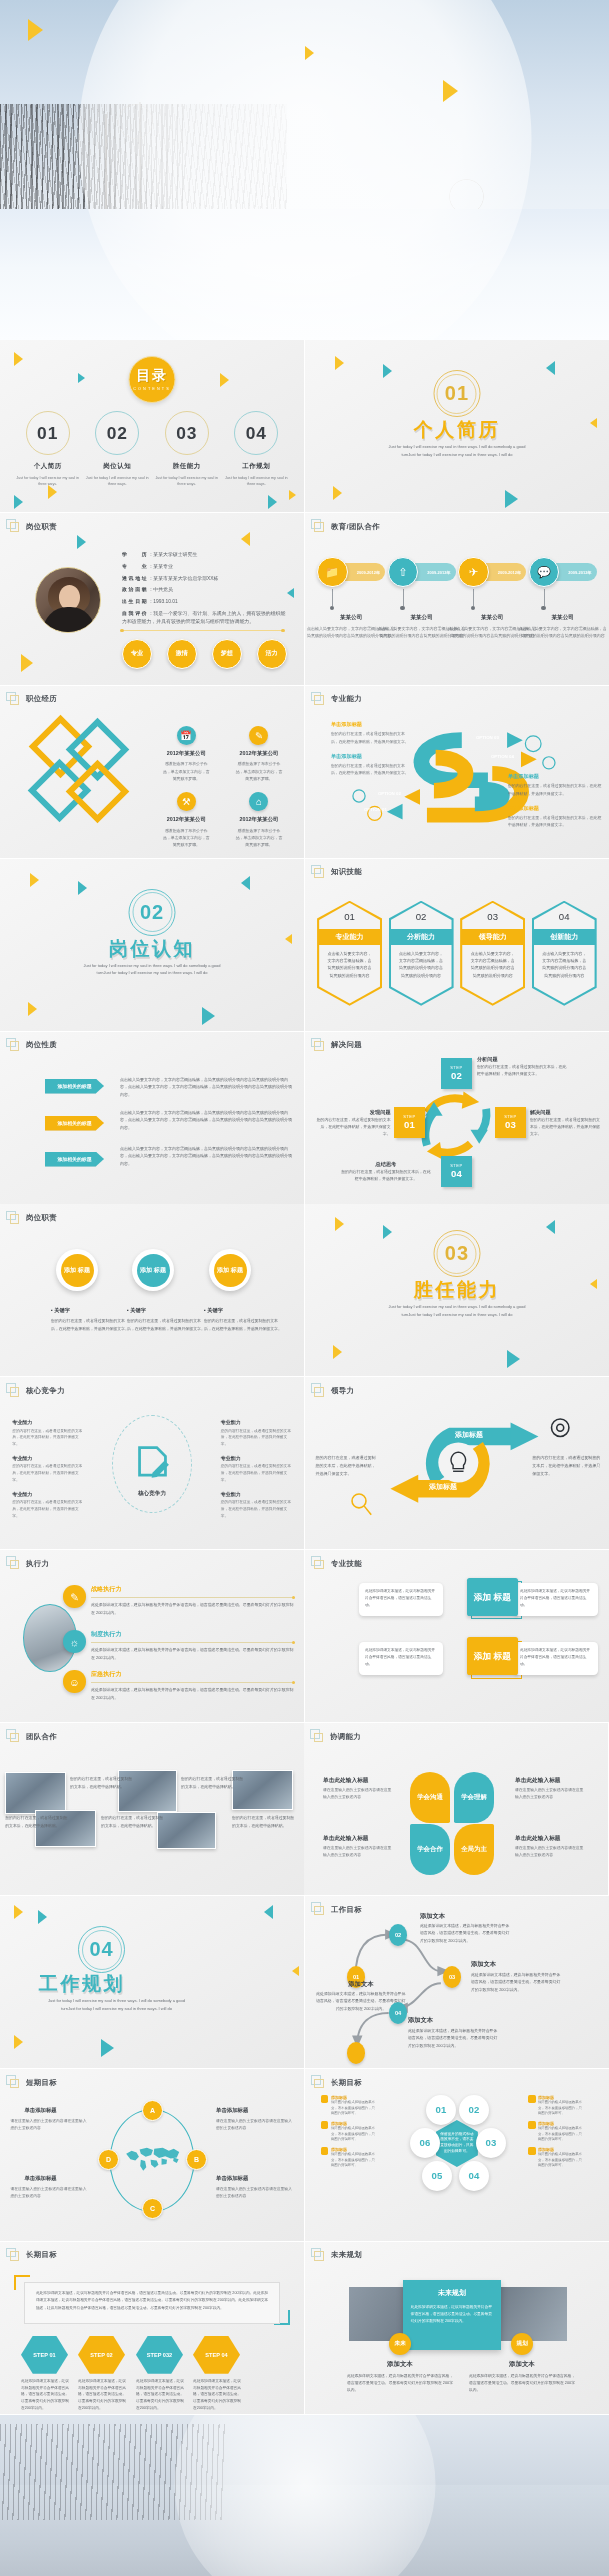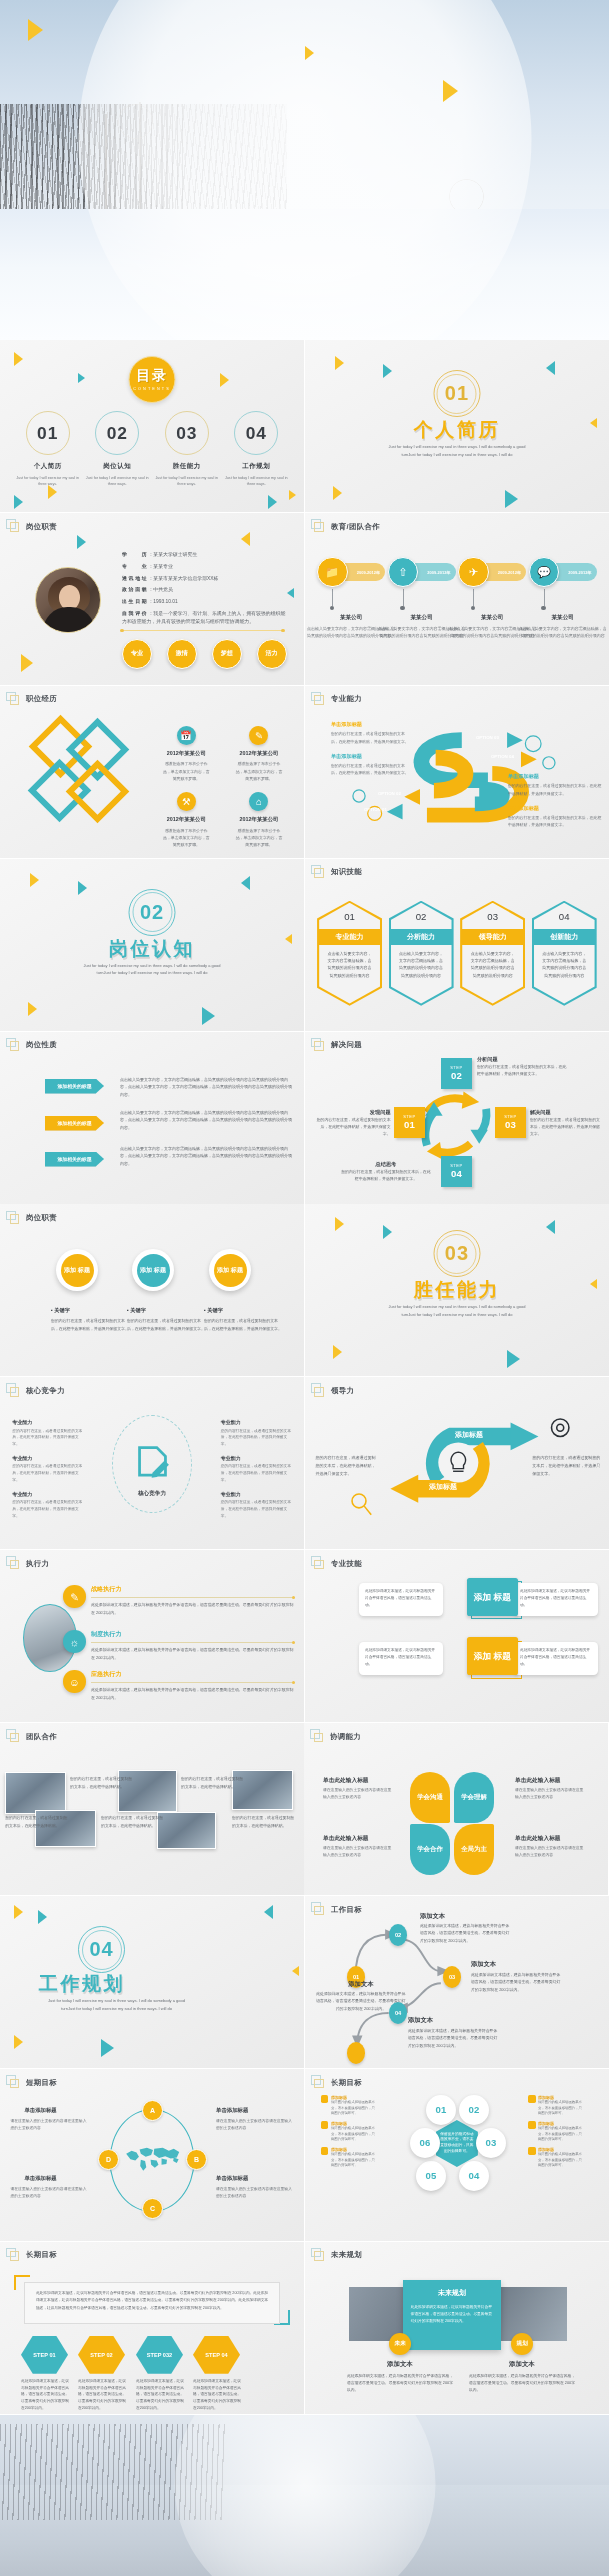--- a/index.html
+++ b/index.html
@@ -908,21 +908,21 @@
   <div class="sq">
         <i class="a"></i>
         <i class="b"></i>
       </div>
   <div class="stitle">长期目标</div>
   <div class="hc-core">保留图片的格式和动画效果不变，请不要直接移动图片，只将图片剪辑即可。</div>
   <div class="hc-n" style="left:121px;top:26px">01</div>
   <div class="hc-n" style="left:154px;top:26px">02</div>
   <div class="hc-n" style="left:171px;top:59px">03</div>
   <div class="hc-n" style="left:154px;top:92px">04</div>
-  <div class="hc-n" style="left:111px;top:92px">05</div>
+  <div class="hc-n" style="left:117px;top:92px">05</div>
   <div class="hc-n" style="left:105px;top:59px">06</div>
 
   <div class="hc-lab" style="left:26px;top:26px">
     <b>添加标题</b>
     <span>保留图片的格式和动画效果不变，请不要直接移动图片，只将图片剪辑即可。</span>
       </div>
   <div class="hc-lab" style="left:26px;top:52px">
     <b>添加标题</b>
     <span>保留图片的格式和动画效果不变，请不要直接移动图片，只将图片剪辑即可。</span>
       </div>

